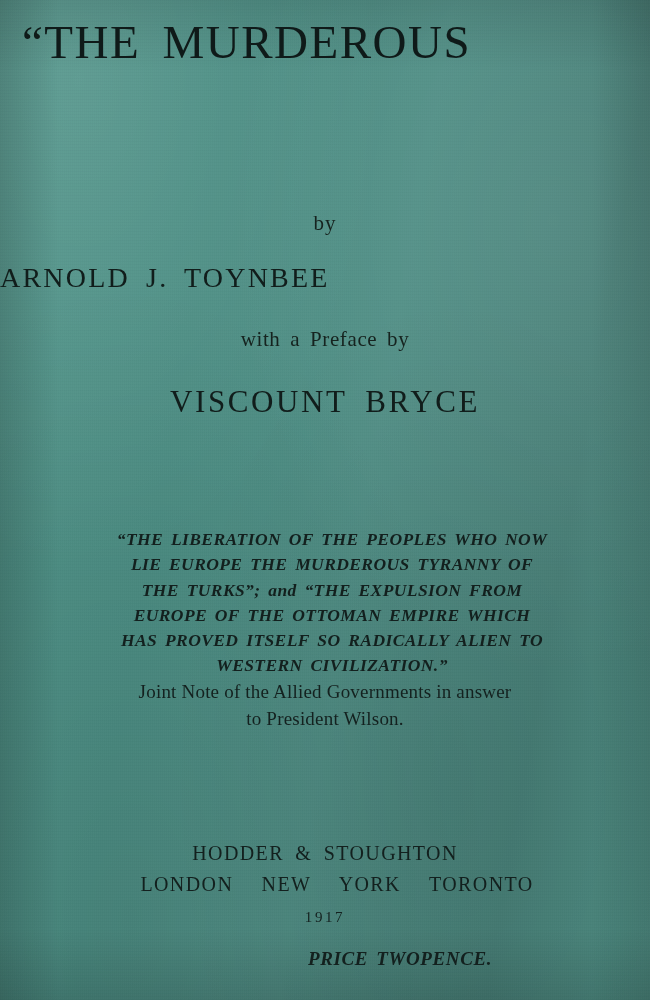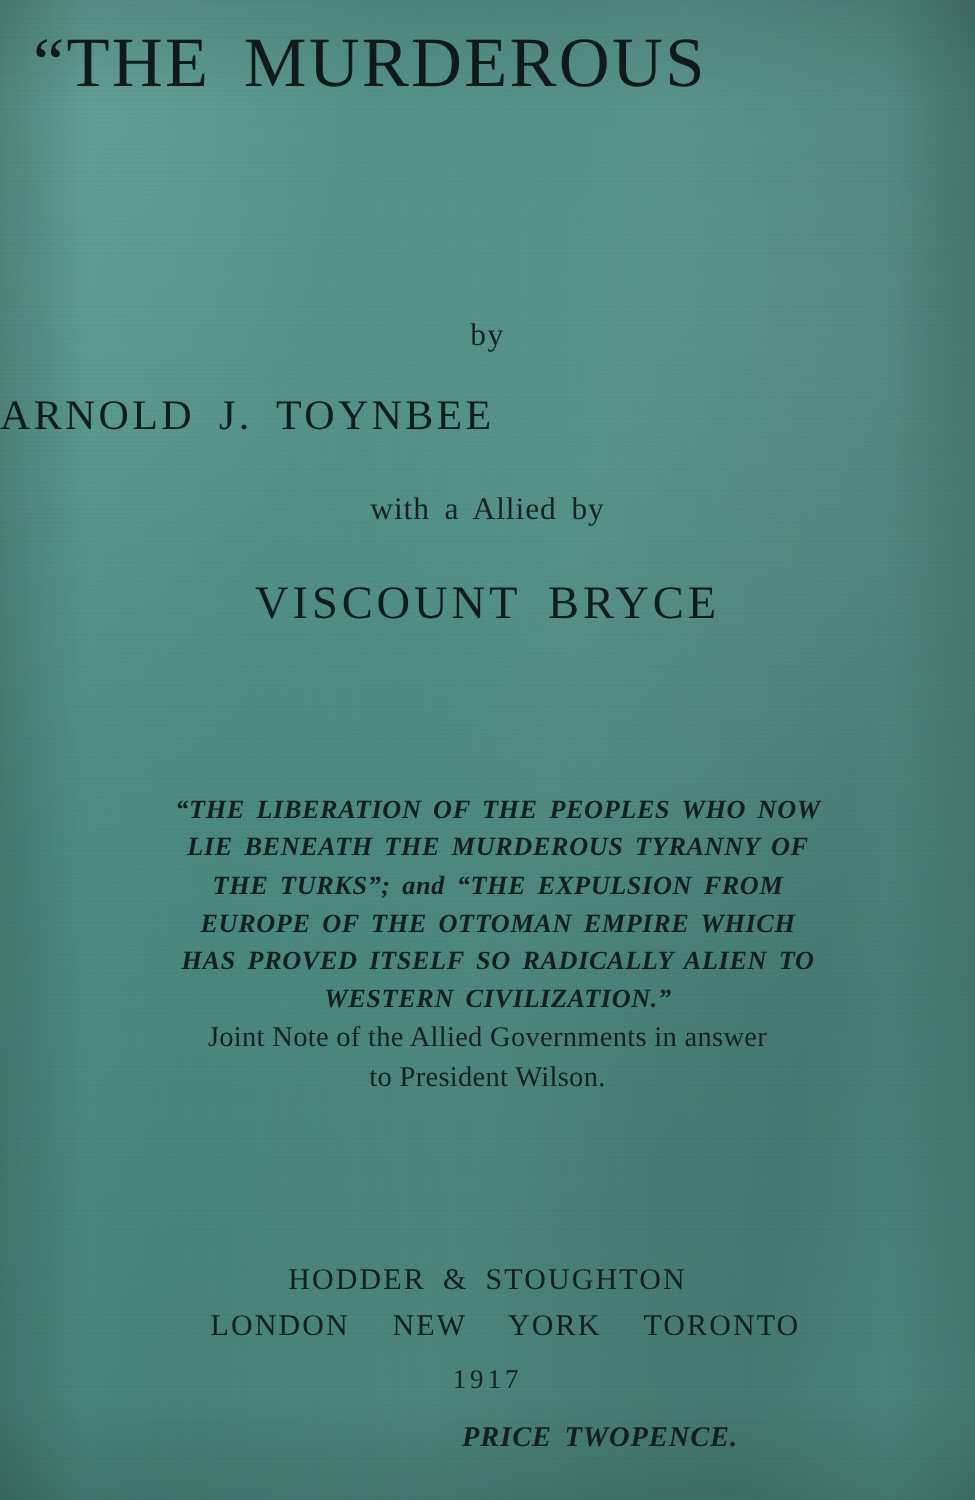--- a/index.html
+++ b/index.html
@@ -165,21 +165,21 @@
     word-spacing: 22px;
     color: #13201e;
     padding-left: 12px;
   }
   .year {
     position: absolute;
     top: 909px;
     left: 0;
     width: 650px;
     text-align: center;
-    font-size: 18px;
+    font-size: 15px;
     letter-spacing: 2.6px;
     color: #14211f;
   }
   .price {
     position: absolute;
     top: 948px;
     left: 0;
     width: 650px;
     text-align: center;
     padding-left: 150px;
@@ -200,26 +200,26 @@
 <div class="edge-shade"></div>
 
 <div class="content">
 
   <div class="title">
     <span class="ln">“THE MURDEROUS</span>
   </div>
 
   <div class="by-word">by</div>
   <div class="author">ARNOLD J. TOYNBEE</div>
-  <div class="preface-line">with a Allied by</div>
+  <div class="preface-line">with a Preface by</div>
   <div class="prefacer">VISCOUNT BRYCE</div>
 
   <div class="quote">
     <span class="ql">“THE LIBERATION OF THE PEOPLES WHO NOW</span>
-    <span class="ql">LIE BENEATH THE MURDEROUS TYRANNY OF</span>
+    <span class="ql">LIE EUROPE THE MURDEROUS TYRANNY OF</span>
     <span class="ql">THE TURKS”;  and “THE EXPULSION FROM</span>
     <span class="ql">EUROPE OF THE OTTOMAN EMPIRE WHICH</span>
     <span class="ql">HAS PROVED ITSELF SO RADICALLY ALIEN TO</span>
     <span class="ql">WESTERN CIVILIZATION.”</span>
   </div>
 
   <div class="quote-source">
     <span class="sl">Joint Note of the Allied Governments in answer</span>
     <span class="sl">to President Wilson.</span>
   </div>

